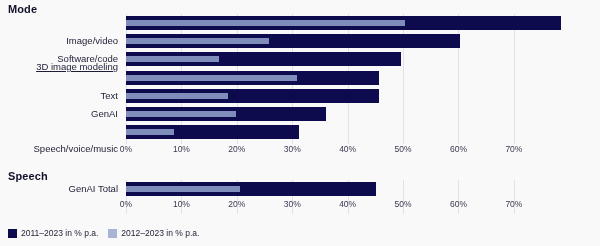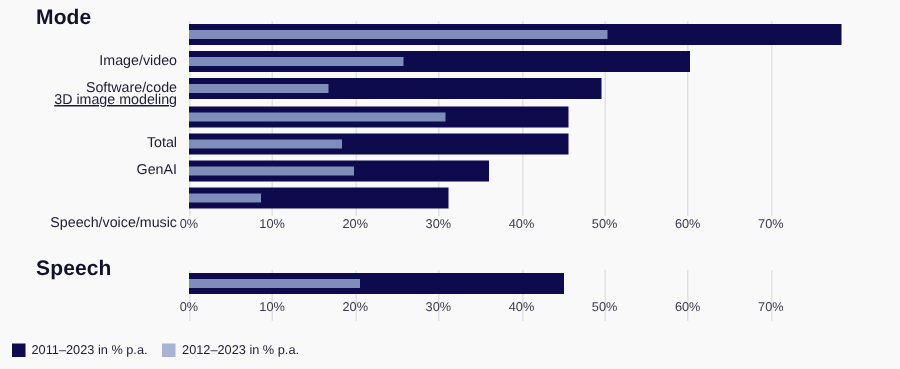--- a/index.html
+++ b/index.html
@@ -19,22 +19,22 @@
   .chart-root {
     position: relative;
     width: 600px;
     height: 246px;
     background: #f9f9f9;
   }
 
   
   .section-title {
     position: absolute;
-    left: 24px;
-    font-size: 14px;
+    left: 8px;
+    font-size: 11px;
     font-weight: bold;
     color: #12122b;
     letter-spacing: 0.1px;
     white-space: nowrap;
   }
   #mode-title { top: 3px; }
   #overall-title { top: 170px; }
 
   
   .panel {
@@ -153,21 +153,21 @@
 
 <div class="chart-root">
 
   <div class="section-title" id="mode-title">Mode</div>
 
   <div class="panel" id="mode-panel">
     <div class="cat-labels" id="mode-cat-labels">
         <div class="cat-label" style="top: 22.2px;">Image/video</div>
         <div class="cat-label" style="top: 40.4px;">Software/code</div>
         <div class="cat-label" style="top: 48px; text-decoration: underline;">3D image modeling</div>
-        <div class="cat-label" style="top: 76.8px;">Total</div>
+        <div class="cat-label" style="top: 76.8px;">Text</div>
         <div class="cat-label" style="top: 95px;">GenAI</div>
         <div class="cat-label" style="top: 113.2px; margin-top: 17px;">Speech/voice/music</div>
       </div>
     <div class="plot">
       <div class="gridlines" id="mode-gridlines">
           <div class="gridline zero" style="left: 0%;"></div>
           <div class="gridline" style="left: 12.7389%;"></div>
           <div class="gridline" style="left: 25.4777%;"></div>
           <div class="gridline" style="left: 38.2166%;"></div>
           <div class="gridline" style="left: 50.9554%;"></div>
@@ -214,20 +214,23 @@
       <div class="tick-label" style="left: 38.2166%;">30%</div>
       <div class="tick-label" style="left: 50.9554%;">40%</div>
       <div class="tick-label" style="left: 63.6943%;">50%</div>
       <div class="tick-label" style="left: 76.4331%;">60%</div>
       <div class="tick-label" style="left: 89.172%;">70%</div>
     </div>
 
   <div class="section-title" id="overall-title">Speech</div>
 
   <div class="panel" id="overall-panel">
+    <div class="cat-labels" id="overall-cat-labels">
+        <div class="cat-label" style="top: 4px;">GenAI Total</div>
+      </div>
     <div class="plot">
       <div class="gridlines" id="overall-gridlines">
           <div class="gridline zero" style="left: 0%;"></div>
           <div class="gridline" style="left: 12.7389%;"></div>
           <div class="gridline" style="left: 25.4777%;"></div>
           <div class="gridline" style="left: 38.2166%;"></div>
           <div class="gridline" style="left: 50.9554%;"></div>
           <div class="gridline" style="left: 63.6943%;"></div>
           <div class="gridline" style="left: 76.4331%;"></div>
           <div class="gridline" style="left: 89.172%;"></div>

